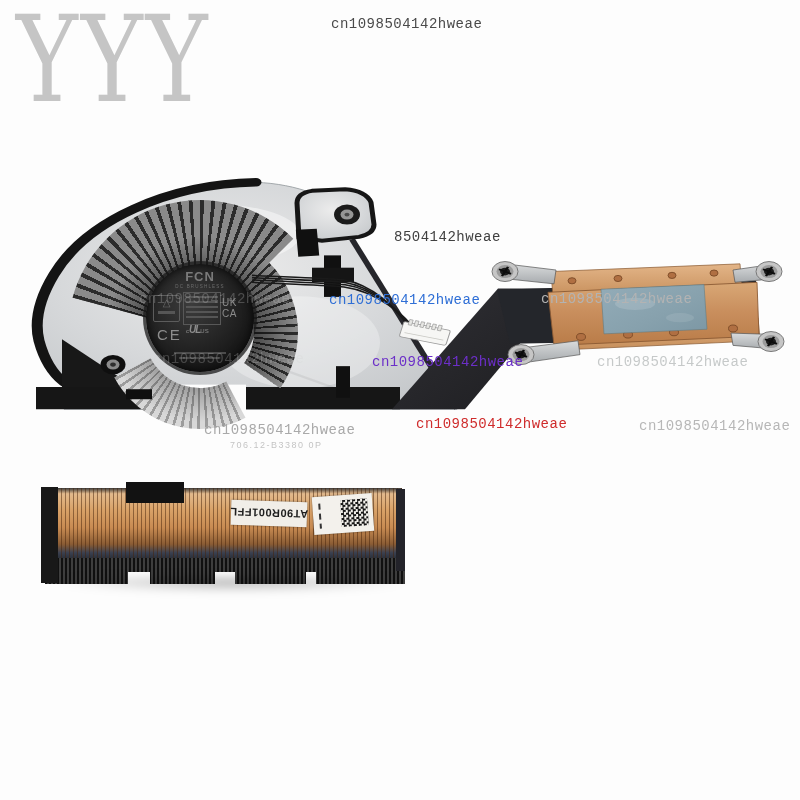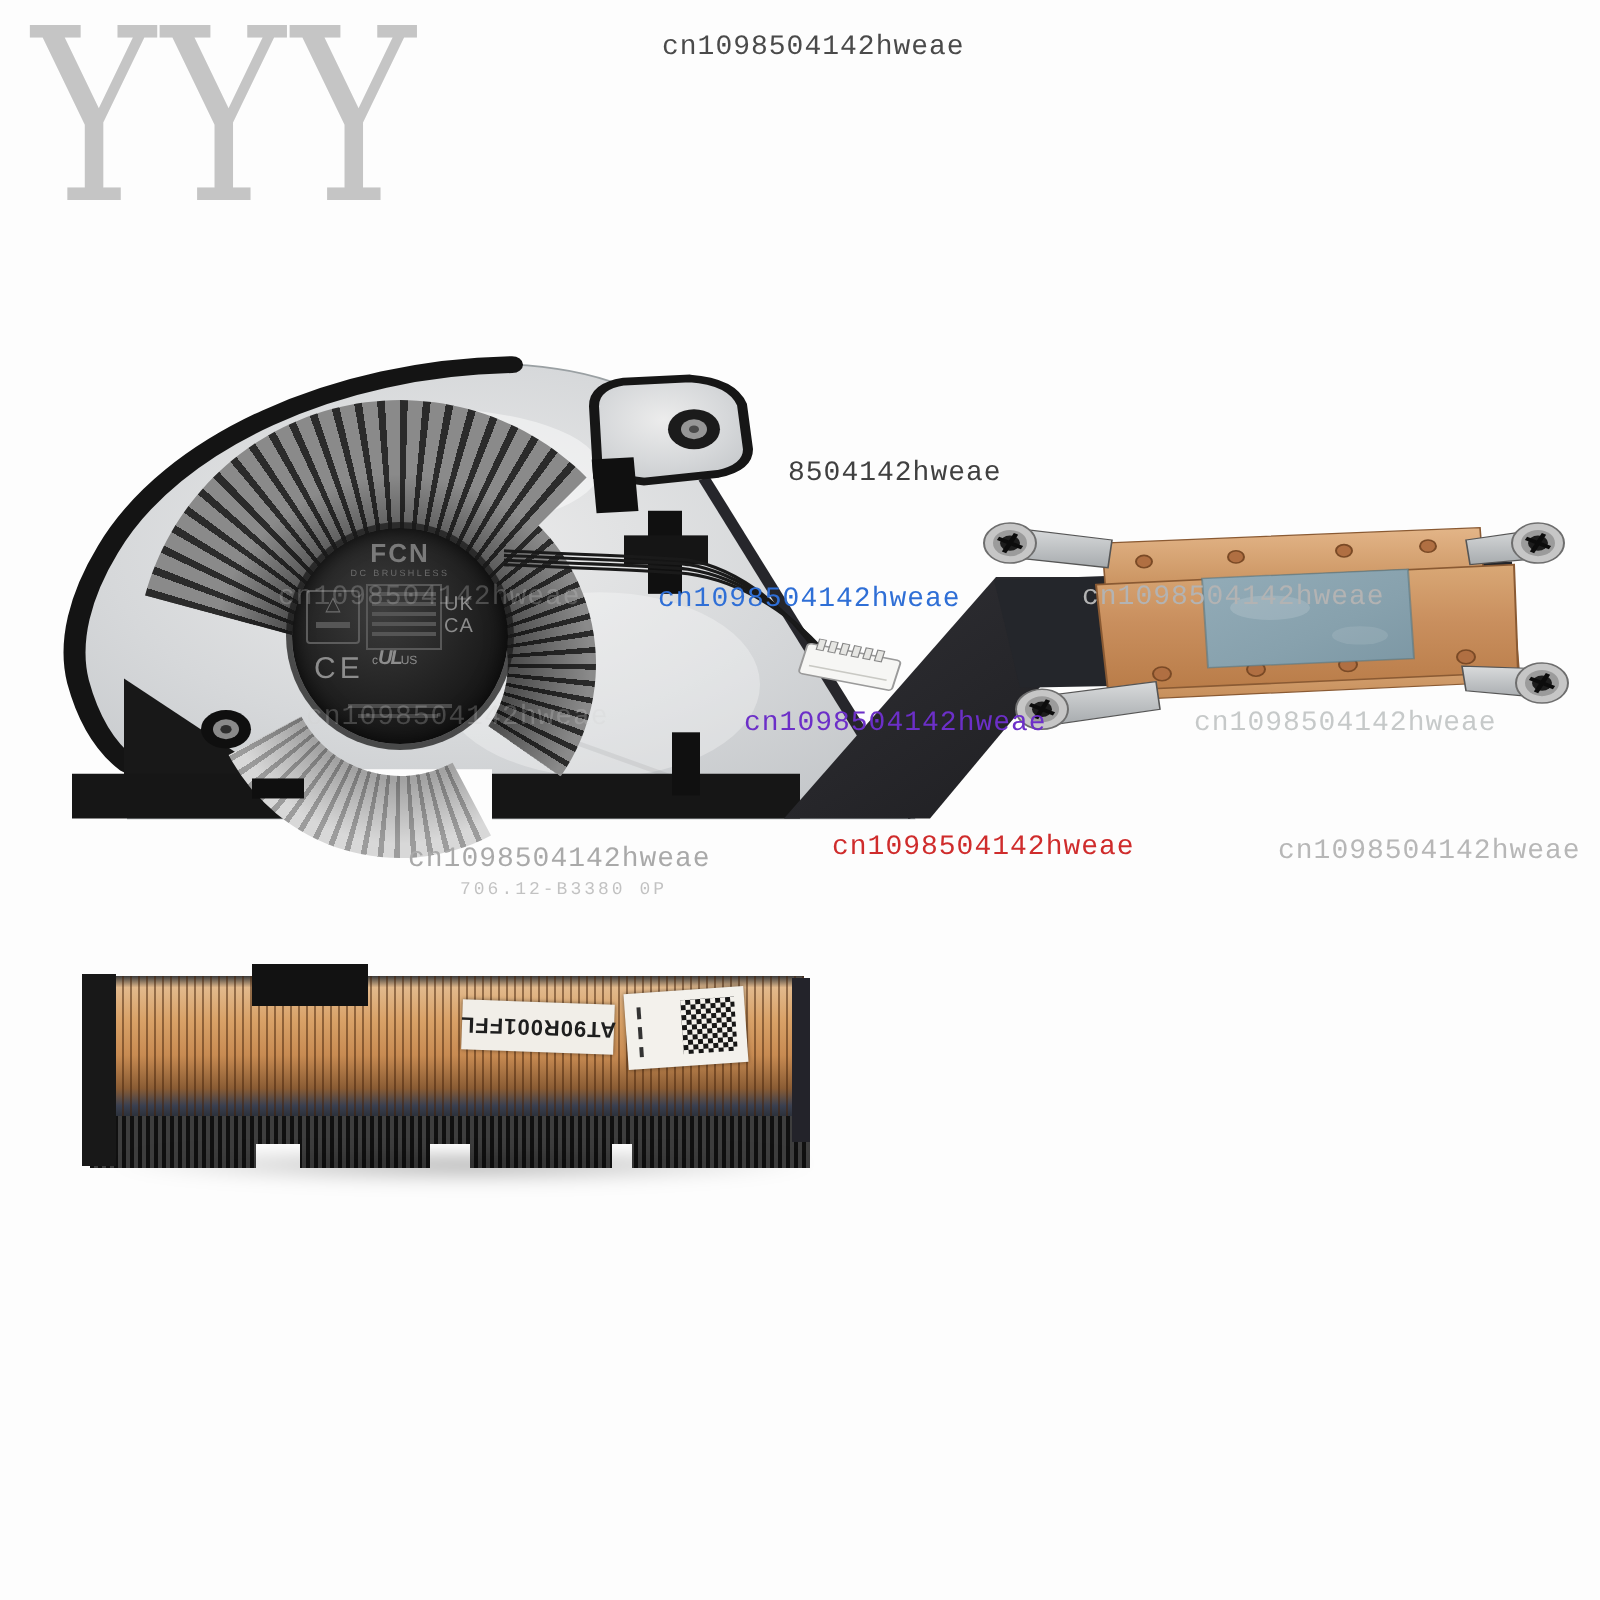--- a/index.html
+++ b/index.html
@@ -70,21 +70,21 @@
   .part-label{left:231px;top:501px;width:76px;height:25px;background:#f1eee8;
     transform:rotate(182deg);display:flex;align-items:center;justify-content:center;
     font-size:11px;font-weight:bold;letter-spacing:.5px;color:#1e1e1e;box-shadow:0 0 2px rgba(0,0,0,.5);}
   .dm-label{left:313px;top:495px;width:60px;height:38px;background:#f3f1ec;transform:rotate(-4deg);
     box-shadow:0 0 2px rgba(0,0,0,.5);}
   .dm-code{position:absolute;right:5px;top:5px;width:27px;height:27px;
     background:repeating-conic-gradient(#161616 0% 25%,#f3f1ec 0% 50%);background-size:5px 5px;}
   .dm-lines i{position:absolute;left:6px;width:2px;background:#333;display:block;}
 
   .etch{left:230px;top:440px;font-size:9px;letter-spacing:1.5px;color:rgba(60,60,60,.30);
-        font-family:Liberation Mono, monospace;}
+        font-family:Liberation Sans, sans-serif;}
 </style>
 </head>
 <body>
 
 <div id="stage">
 
   <div class="abs yyy" style="color: rgb(197, 197, 197);">YYY</div>
 
   <svg class="abs" style="left:0;top:150px;" width="800" height="500" viewBox="0 150 800 650" preserveAspectRatio="none">
     <defs>

